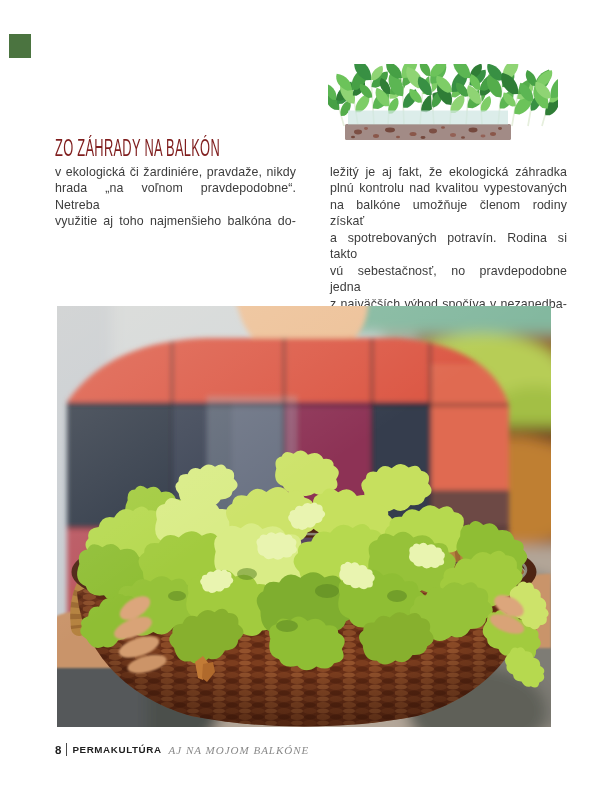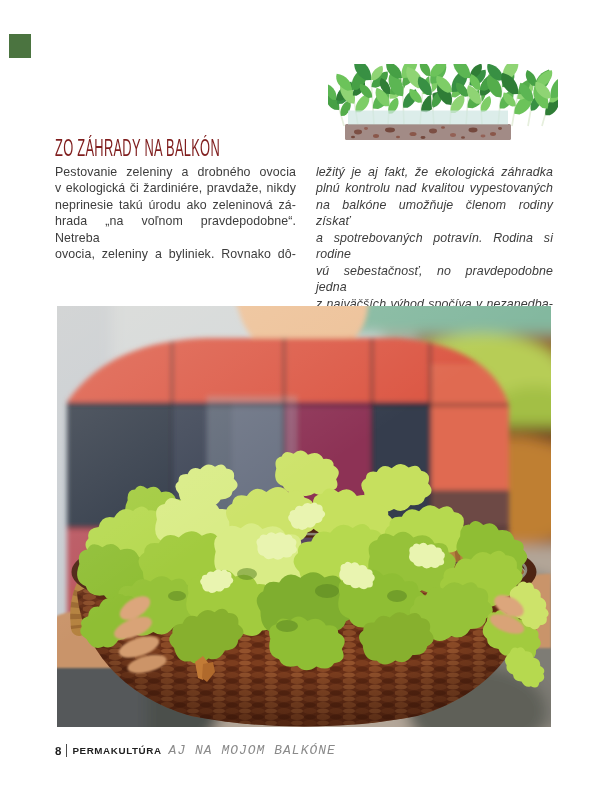--- a/index.html
+++ b/index.html
@@ -16,35 +16,35 @@
   .headline .condensed{
     display:inline-block;font-size:23px;font-weight:500;letter-spacing:0.5px;
     transform:scale(0.56,1.08);transform-origin:0 0;
     font-family:"Liberation Sans",sans-serif;
   }
   .col{
     position:absolute;top:164px;font-size:12.4px;line-height:16.45px;
     letter-spacing:0.1px;color:#3c3c3c;
   }
   .col-left{left:55px;width:241px;}
-  .col-right{left:316px;width:237px;font-style:italic;}
+  .col-right{left:330px;width:237px;}
   .jline{text-align:justify;text-align-last:justify;white-space:normal;}
   .jline.last{text-align-last:left;}
   .photo-wrap{
     position:absolute;left:57px;top:306px;width:494px;height:421px;overflow:hidden;
     background:#b8ab9b;
   }
   .footer{
     position:absolute;left:55px;top:743px;display:flex;align-items:center;gap:5px;
   }
   .footer .pgnum{font-size:11.5px;font-weight:bold;color:#1f1f1f;}
   .footer .sep{width:1px;height:13px;background:#4a4a4a;}
   .footer .series{font-size:9.8px;font-weight:bold;letter-spacing:0.6px;color:#1f1f1f;}
   .footer .book{
-    font-family:Liberation Mono, monospace;font-style:italic;font-size:13px;
+    font-family:Liberation Serif, serif;font-style:italic;font-size:11px;
     letter-spacing:1px;color:#8a8a8a;margin-left:2px;
   }
 </style>
 </head>
 <body>
 
 <div class="page" style="background: rgb(255, 255, 255);">
 
   <div class="corner-marker" style="background: rgb(75, 116, 64);"></div>
 
@@ -158,32 +158,30 @@
       <ellipse cx="25" cy="73" rx="2" ry="1.2" fill="#74483d"></ellipse>
     </g>
     <rect x="20" y="46.5" width="160" height="14" fill="#cfe6e2" opacity="0.72"></rect>
   </svg>
 
   <div class="headline">
     <span class="condensed">ZO ZÁHRADY NA BALKÓN</span>
   </div>
 
   <div class="col col-left">
-      <div class="jline">Pestovanie zeleniny a drobného ovocia</div>
       <div class="jline">v ekologická či žardiniére, pravdaže, nikdy</div>
-      <div class="jline">neprinesie takú úrodu ako zeleninová zá-</div>
       <div class="jline">hrada „na voľnom pravdepodobne“. Netreba</div>
-      <div class="jline">ovocia, zeleniny a byliniek. Rovnako dô-</div>
+      <div class="jline">využitie aj toho najmenšieho balkóna do-</div>
     </div>
 
   <div class="col col-right">
       <div class="jline">ležitý je aj fakt, že ekologická záhradka</div>
       <div class="jline">plnú kontrolu nad kvalitou vypestovaných</div>
       <div class="jline">na balkóne umožňuje členom rodiny získať</div>
-      <div class="jline">a spotrebovaných potravín. Rodina si rodine</div>
+      <div class="jline">a spotrebovaných potravín. Rodina si takto</div>
       <div class="jline">vú sebestačnosť, no pravdepodobne jedna</div>
       <div class="jline">z najväčších výhod spočíva v nezanedba-</div>
       <div class="jline last">teľných finančných úsporách.</div>
     </div>
 
   <div class="photo-wrap">
     <svg viewBox="0 0 494 421" width="494" height="421" aria-label="Person in red and navy plaid shirt holding a large wicker basket full of fresh green leaf lettuce">
       <defs>
         <filter id="bblur" x="-20%" y="-20%" width="140%" height="140%">
             <feGaussianBlur stdDeviation="7"></feGaussianBlur>

